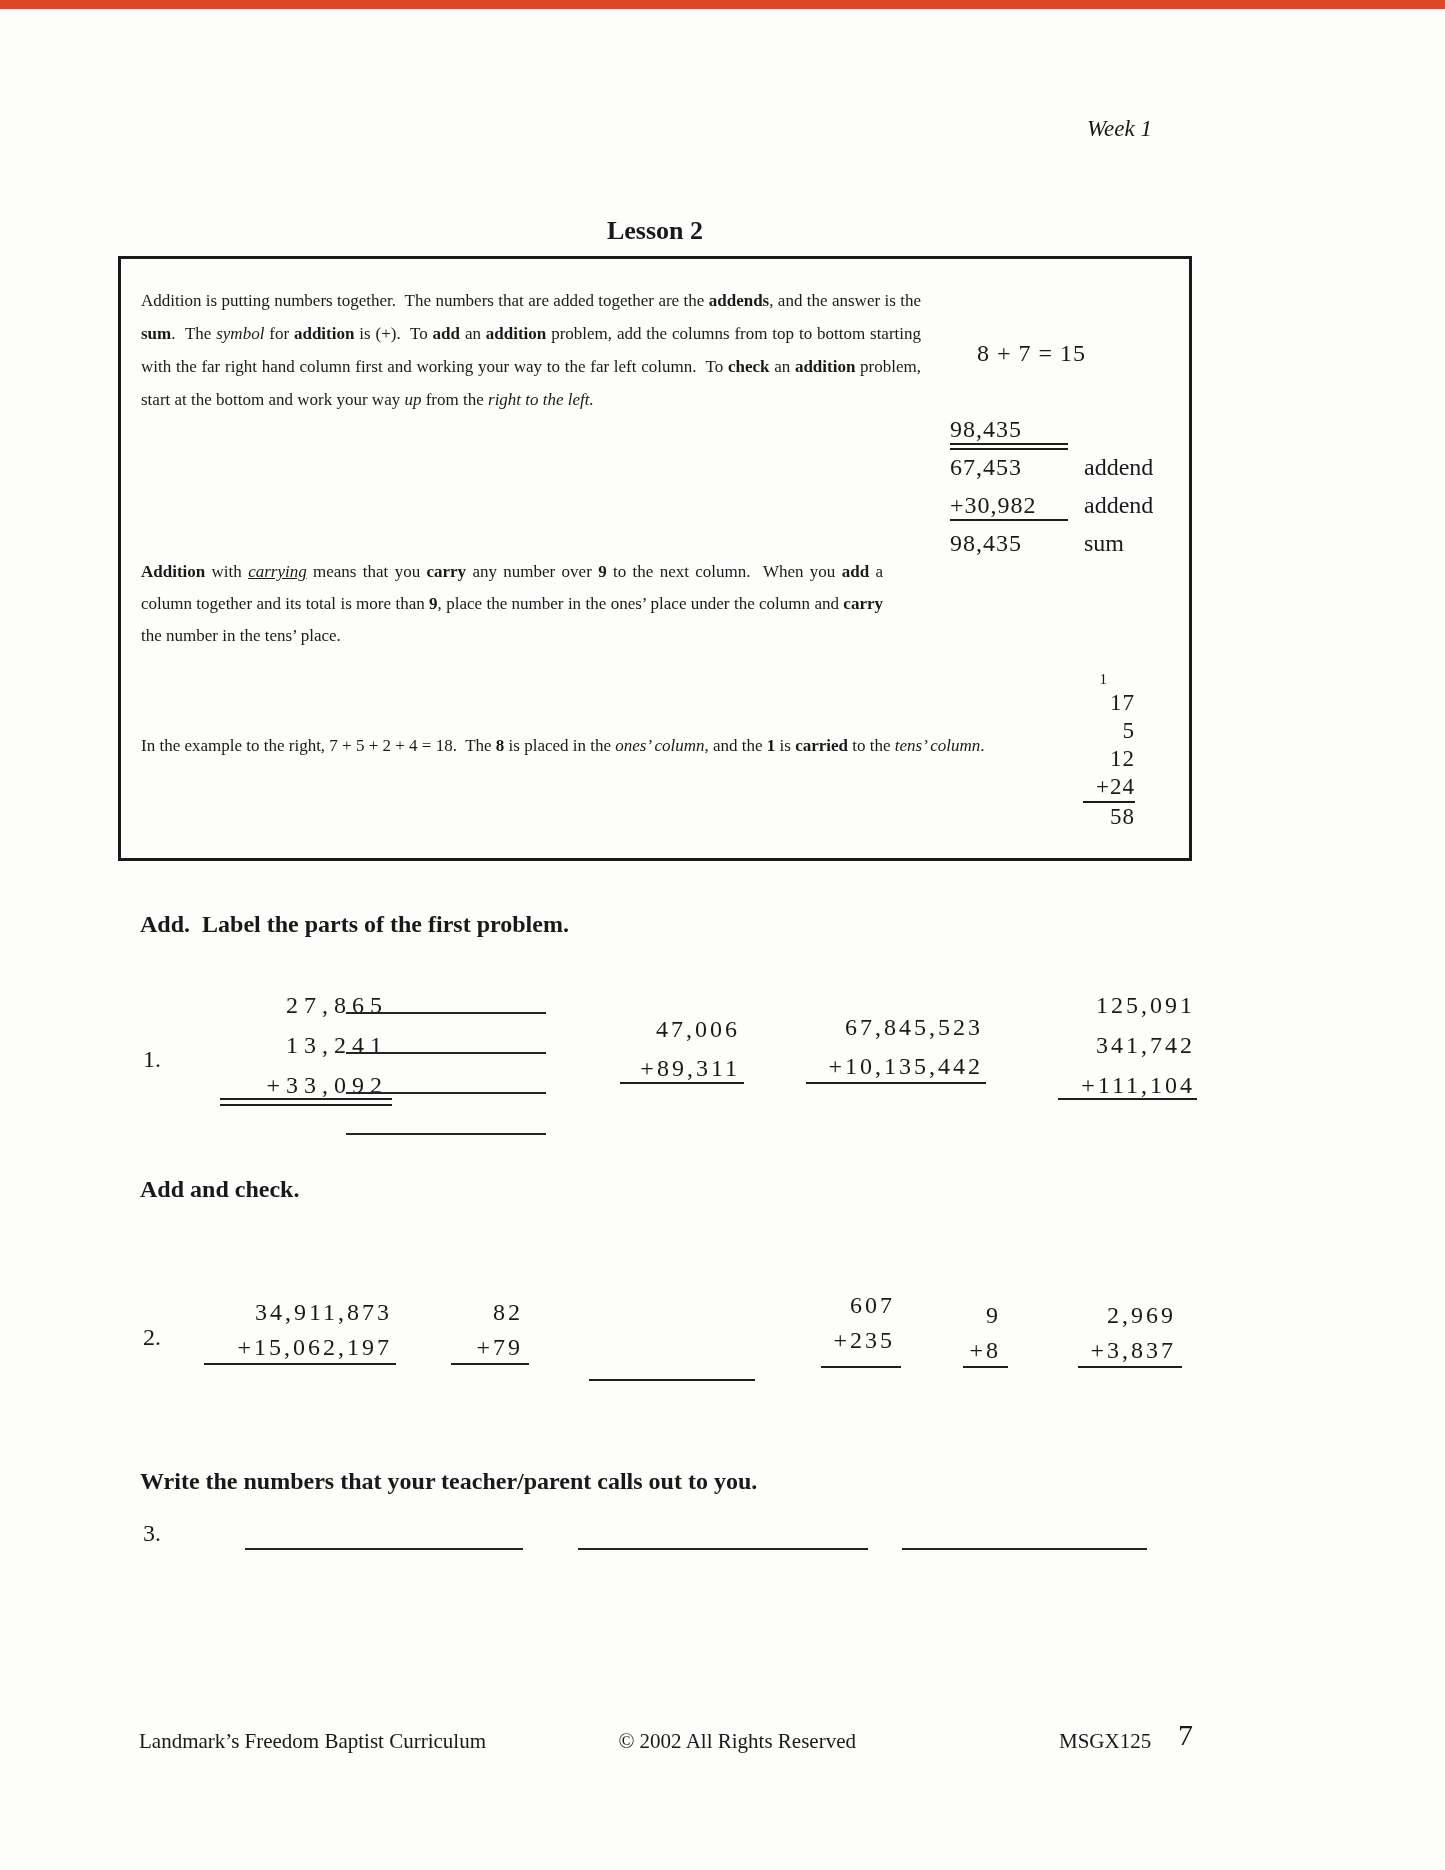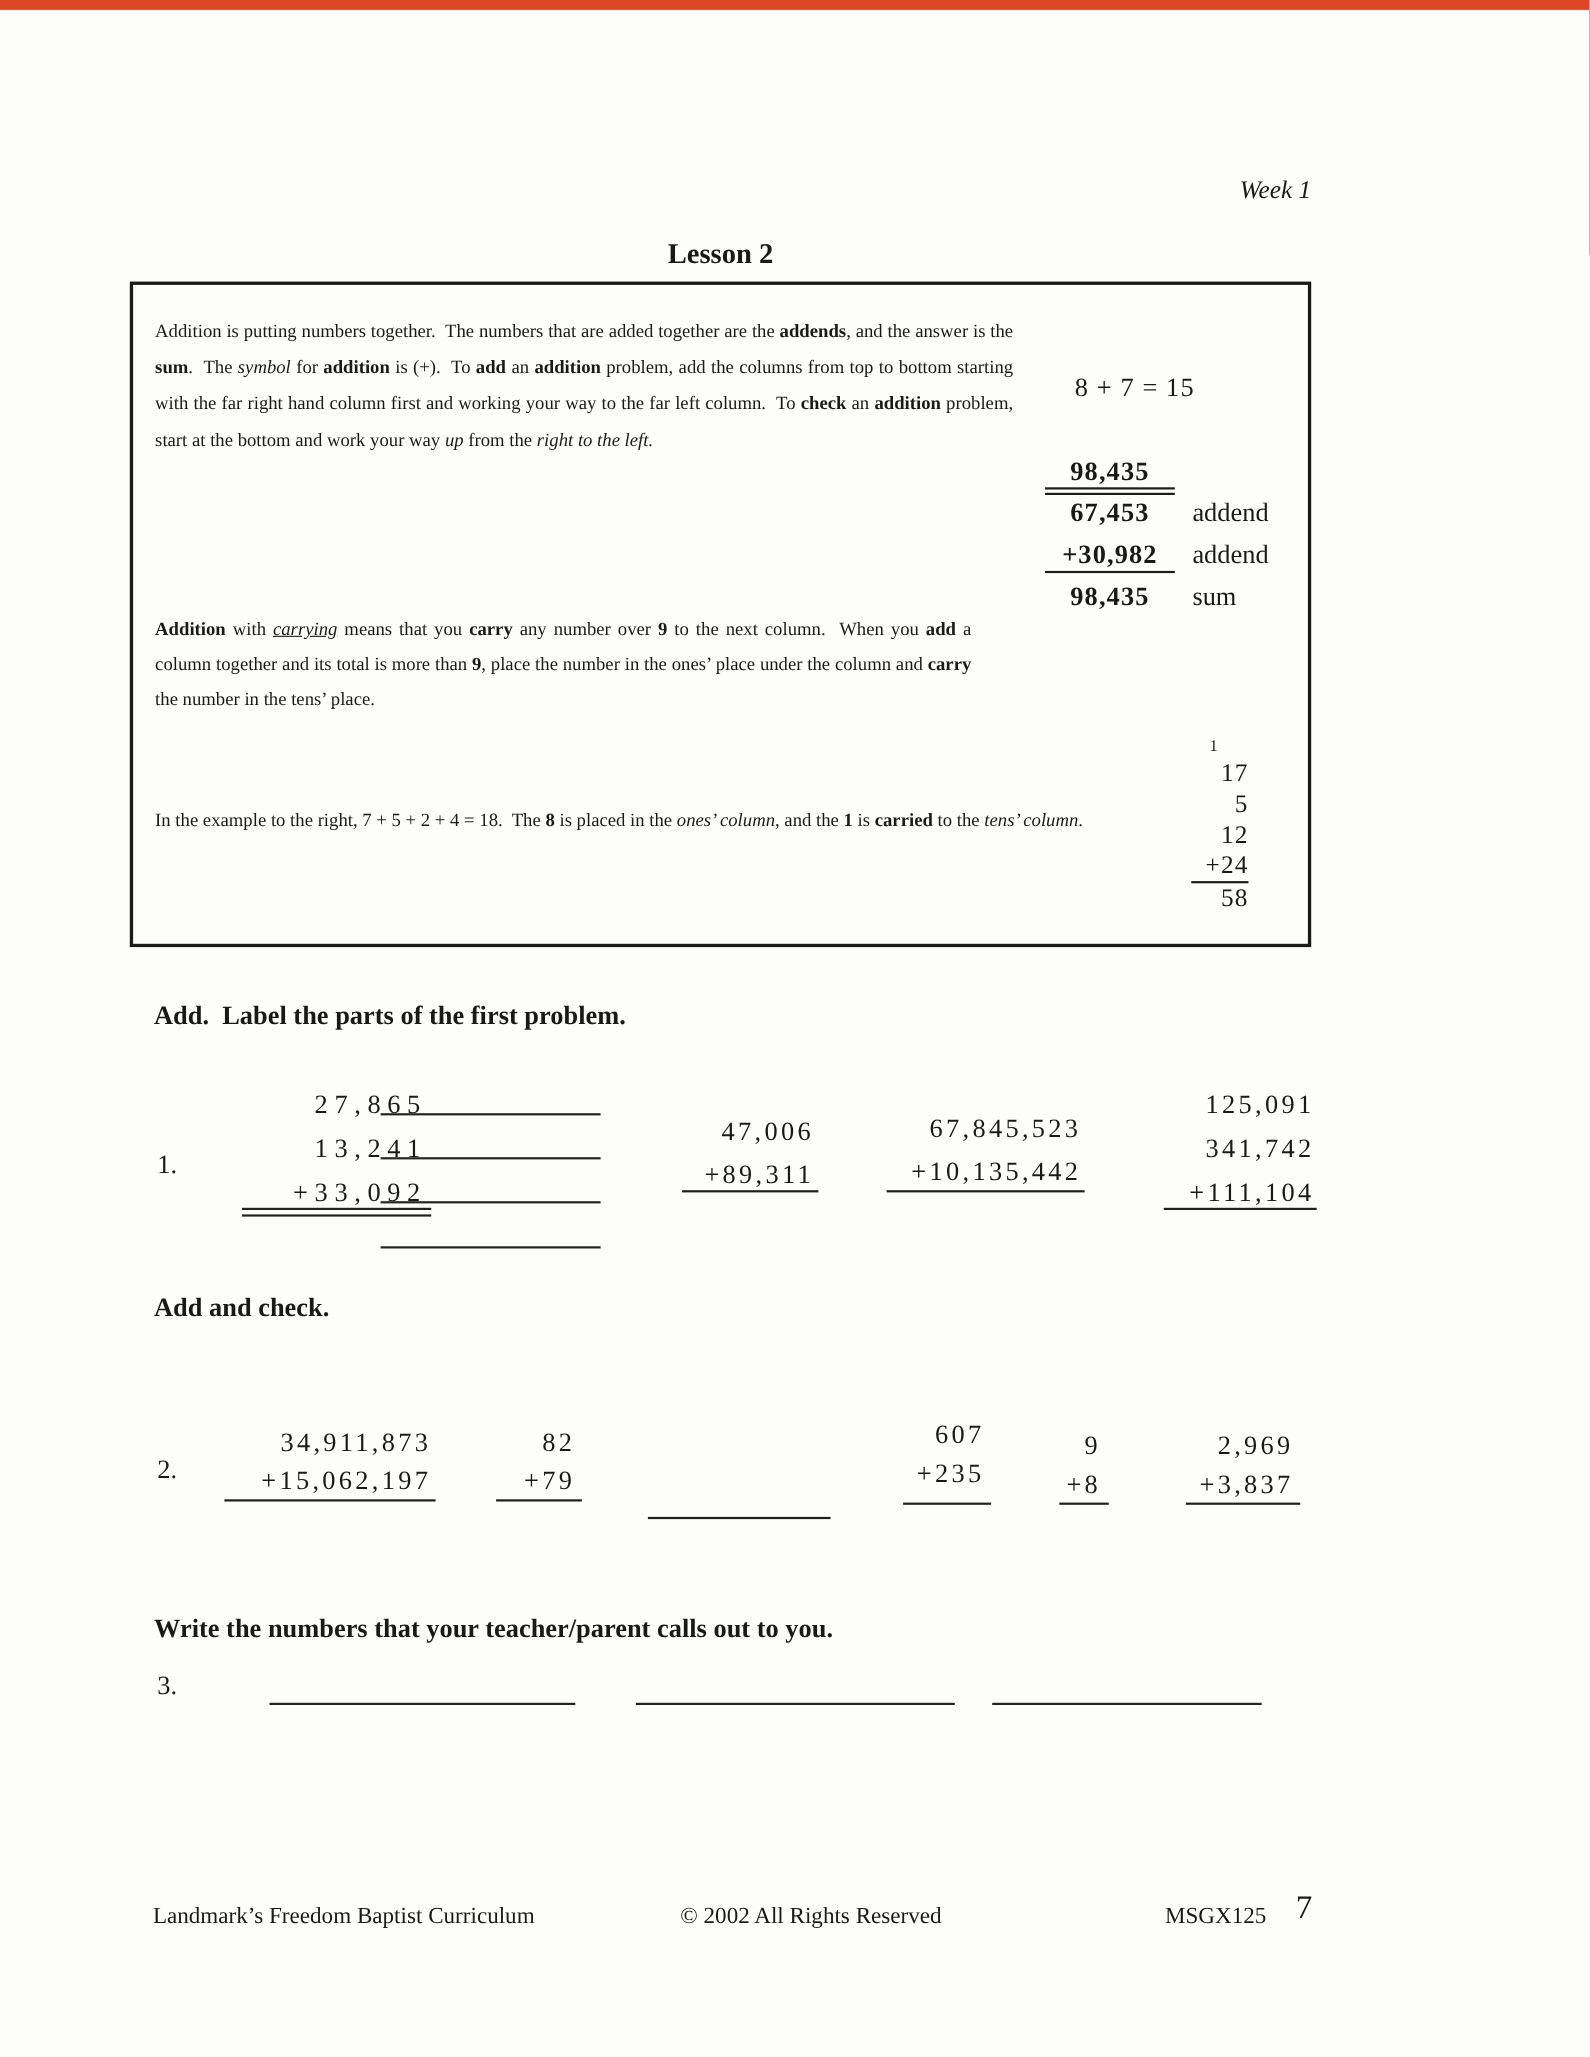--- a/index.html
+++ b/index.html
@@ -17,21 +17,21 @@
   .week{font-style:italic;font-size:23px;text-align:right;}
   .lesson{font-weight:bold;font-size:26px;text-align:center;}
   .lesson-box{border:3px solid #1a1a1a;background:transparent;}
   .para{
     margin:0;font-size:17px;text-align:justify;white-space:pre-wrap;
   }
   .equation{font-size:24px;letter-spacing:1px;}
   
   .chk{font-size:24px;}
   .chk-row{display:flex;align-items:flex-start;height:38px;}
-  .chk-num{display:inline-block;width:118px;text-align:center;letter-spacing:1px;font-weight:bold;}
+  .chk-num{display:inline-block;width:118px;text-align:left;letter-spacing:1px;}
   .chk-num.dbl{border-bottom:7px double #1c1c1c;}
   .chk-num.sum-rule{border-bottom:2px solid #1c1c1c;}
   .chk-label{margin-left:16px;letter-spacing:0;}
   
   .carry-stack{width:52px;font-size:23px;text-align:right;letter-spacing:1px;}
   .carry-digit{font-size:15px;height:17px;line-height:15px;padding-right:27px;}
   .carry-stack .crow{height:28px;line-height:28px;}
   .carry-sum{border-top:2px solid #1c1c1c;height:28px;line-height:28px;}
   
   .heading{font-weight:bold;font-size:24px;white-space:pre-wrap;}
@@ -45,21 +45,21 @@
   .footer-text{font-size:21px;}
   .page-number{font-size:30px;}
 </style>
 </head>
 <body>
 
 <div class="page">
 
   <div class="topbar" id="topbar" style="background: rgb(223, 70, 40);"></div>
 
-  <div class="abs week" style="left:1000px;top:116px;width:192px;margin-top:44px;">Week 1</div>
+  <div class="abs week" style="left:960px;top:116px;width:192px;">Week 1</div>
 
   <div class="abs lesson" style="left:118px;top:216px;width:1074px;">Lesson 2</div>
 
   <div class="abs lesson-box" style="left:118px;top:256px;width:1068px;height:599px;"></div>
 
   <p class="abs para" style="left:141px;top:284px;width:780px;line-height:33px;"><span>Addition is putting numbers together.  The numbers that are added together are the </span><span style="font-weight: bold;">addends</span><span>, and the answer is the </span><span style="font-weight: bold;">sum</span><span>.  The </span><span style="font-style: italic;">symbol</span><span> for </span><span style="font-weight: bold;">addition</span><span> is (+).  To </span><span style="font-weight: bold;">add</span><span> an </span><span style="font-weight: bold;">addition</span><span> problem, add the columns from top to bottom starting with the far right hand column first and working your way to the far left column.  To </span><span style="font-weight: bold;">check</span><span> an </span><span style="font-weight: bold;">addition</span><span> problem, start at the bottom and work your way </span><span style="font-style: italic;">up</span><span> from the </span><span style="font-style: italic;">right to the left.</span></p>
 
   <p class="abs para" style="left:141px;top:556px;width:742px;line-height:32px;"><span style="font-weight: bold;">Addition</span><span> with </span><span style="font-style: italic; text-decoration: underline;">carrying</span><span> means that you </span><span style="font-weight: bold;">carry</span><span> any number over </span><span style="font-weight: bold;">9</span><span> to the next column.  When you </span><span style="font-weight: bold;">add</span><span> a column together and its total is more than </span><span style="font-weight: bold;">9</span><span>, place the number in the ones’ place under the column and </span><span style="font-weight: bold;">carry</span><span> the number in the tens’ place.</span></p>
 
   <p class="abs para" style="left:141px;top:728px;width:935px;line-height:35px;"><span>In the example to the right, 7 + 5 + 2 + 4 = 18.  The </span><span style="font-weight: bold;">8</span><span> is placed in the </span><span style="font-style: italic;">ones’ column</span><span>, and the </span><span style="font-weight: bold;">1</span><span> is </span><span style="font-weight: bold;">carried</span><span> to the </span><span style="font-style: italic;">tens’ column</span><span>.</span></p>

